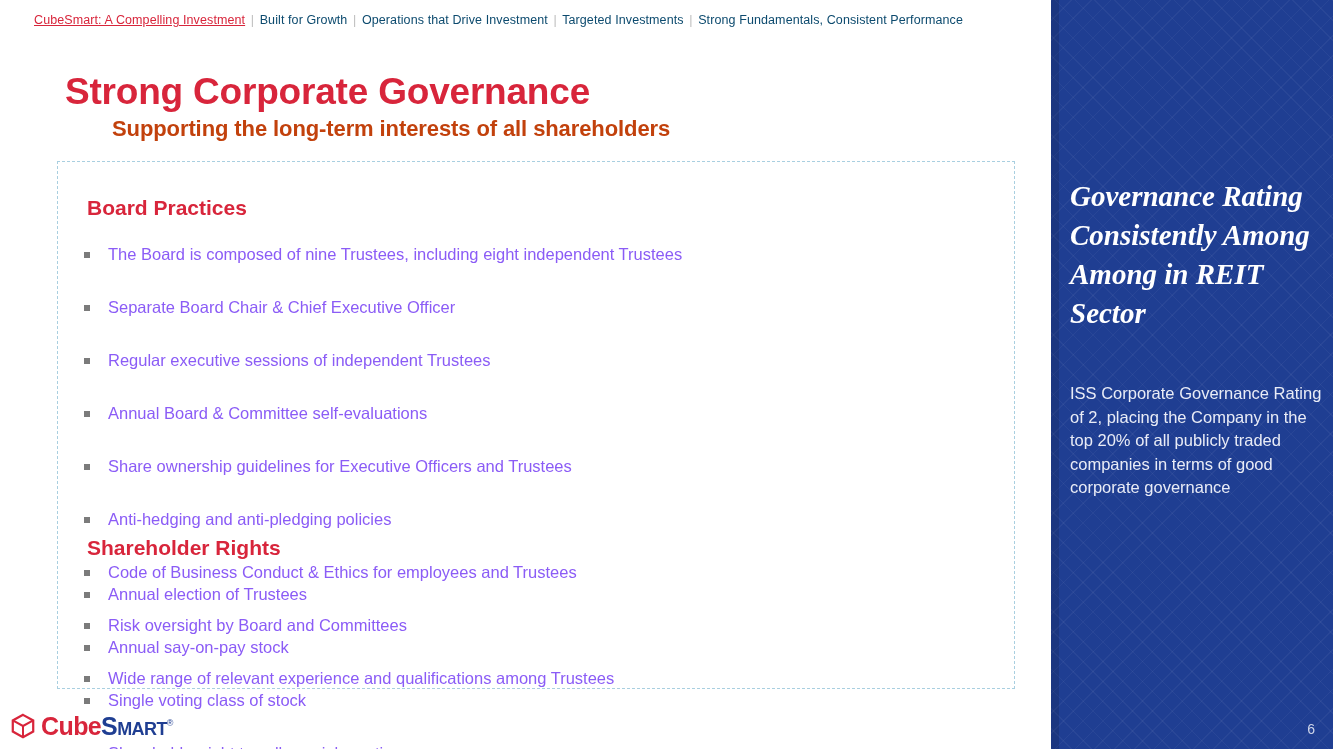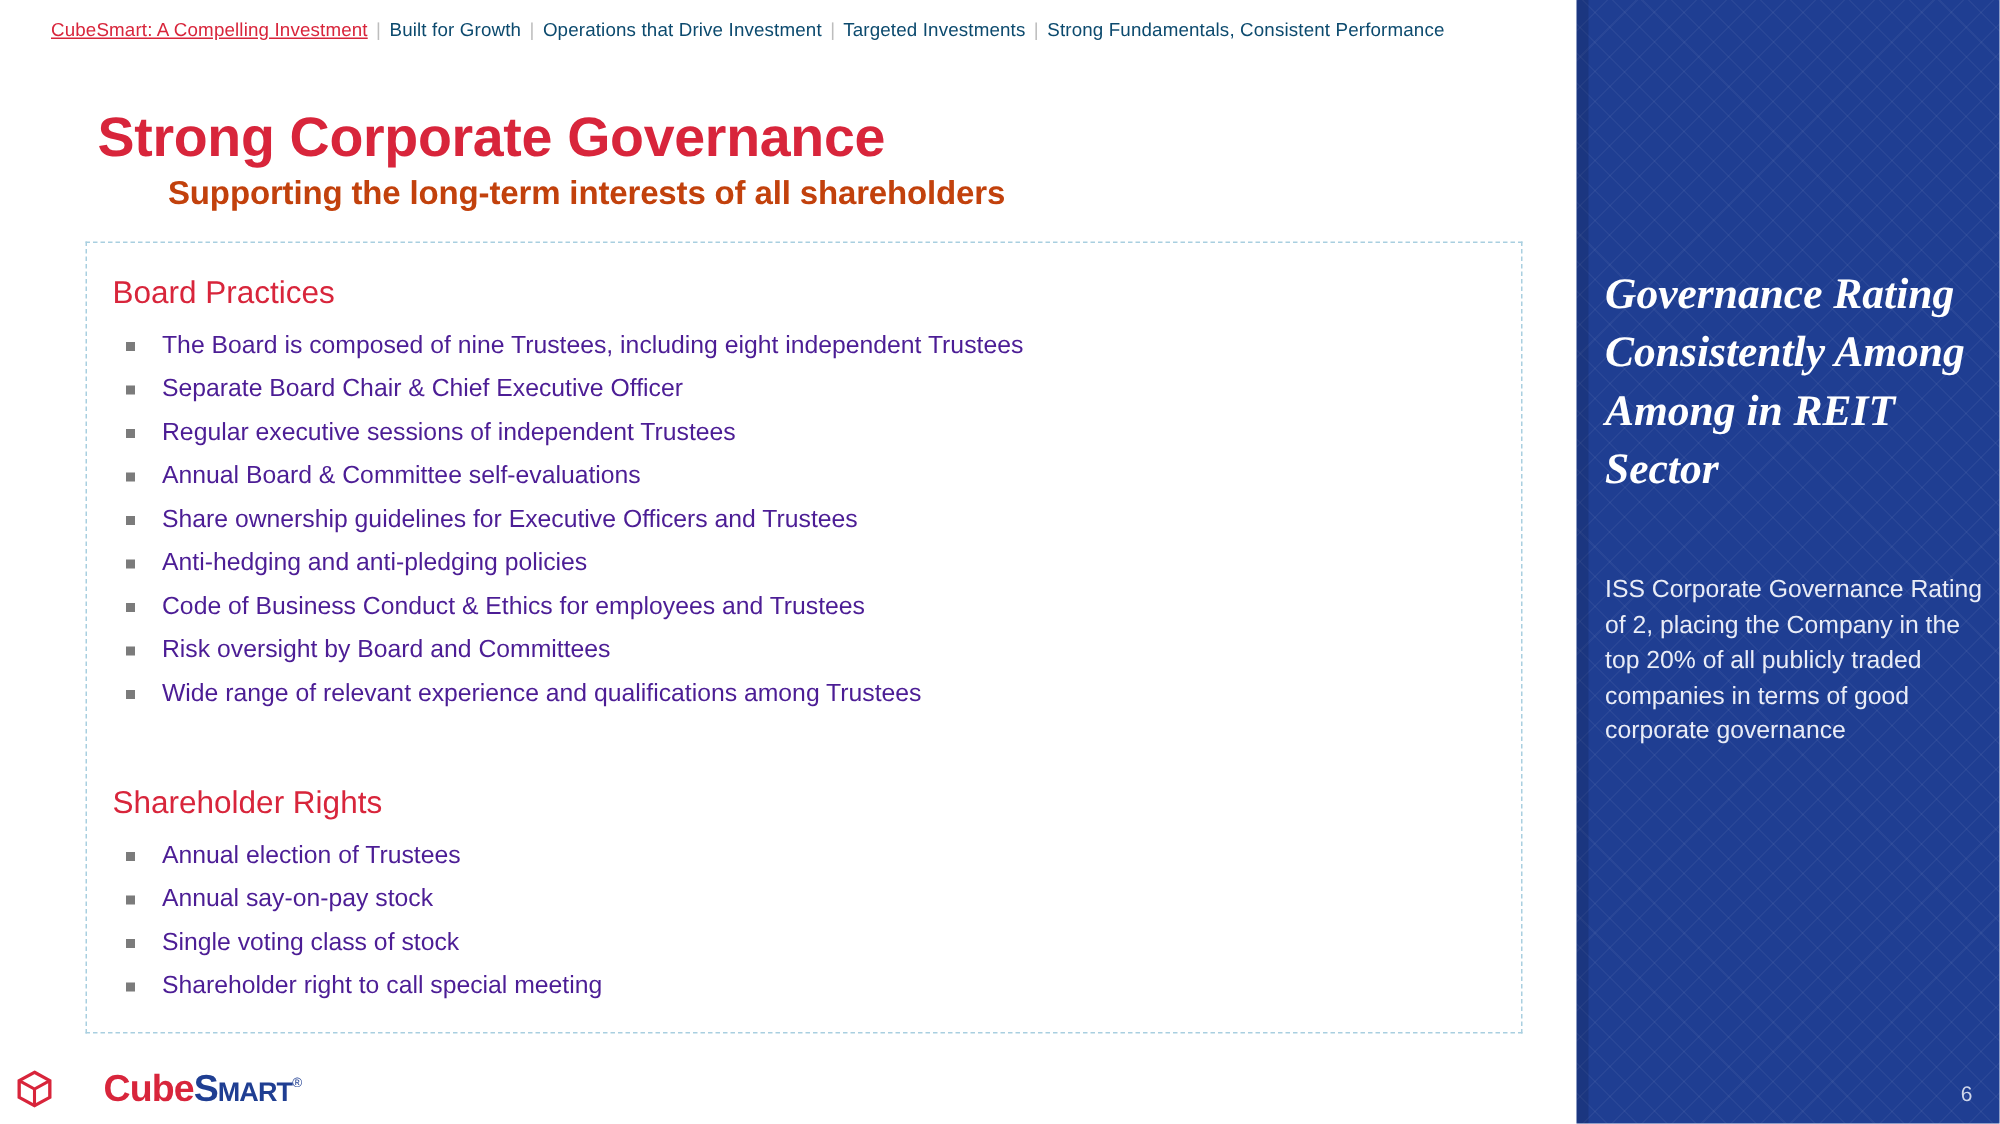--- a/index.html
+++ b/index.html
@@ -61,42 +61,43 @@
     left: 57px;
     top: 161px;
     width: 958px;
     height: 528px;
     border: 1.6px dashed #a9cfe0;
   }
 
   .section-head {
     color: #d8253b;
     font-size: 21px;
-    font-weight: normal;
-    margin: 0;
+    font-weight: bold;
+    margin: 12px;
   }
   .board-head { position: absolute; left: 17px; top: 22px; }
   .rights-head { position: absolute; left: 17px; top: 362px; }
 
   ul.bullets {
     list-style: none;
     margin: 0;
     padding: 0;
     position: absolute;
   }
   ul.board { left: 22px; top: 54px; }
   ul.rights { left: 22px; top: 394px; }
 
   ul.bullets li {
     position: relative;
     padding-left: 28px;
     font-size: 16.5px;
-    color: #4c1d95;
+    color: #8b5cf6;
     line-height: 29px;
     white-space: nowrap;
+    margin-top: 24px;
   }
   ul.bullets li::before {
     content: "";
     position: absolute;
     left: 4px;
     top: 12px;
     width: 6px;
     height: 6px;
     background: #7b7b7b;
   }
@@ -151,21 +152,20 @@
   }
 
   
   .footer-logo {
     position: absolute;
     left: 10px;
     bottom: 9px;
     display: flex;
     align-items: center;
     height: 28px;
-    gap: 28px;
   }
   .logo-mark {
     width: 26px;
     height: 26px;
     margin-right: 5px;
     flex: 0 0 auto;
   }
   .logo-text {
     font-size: 25px;
     font-weight: bold;

